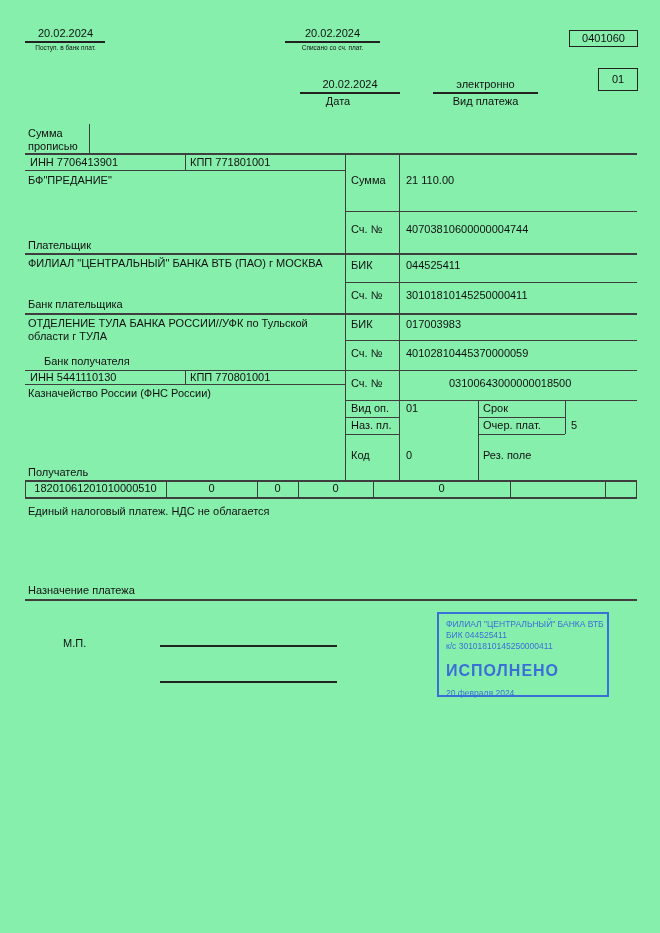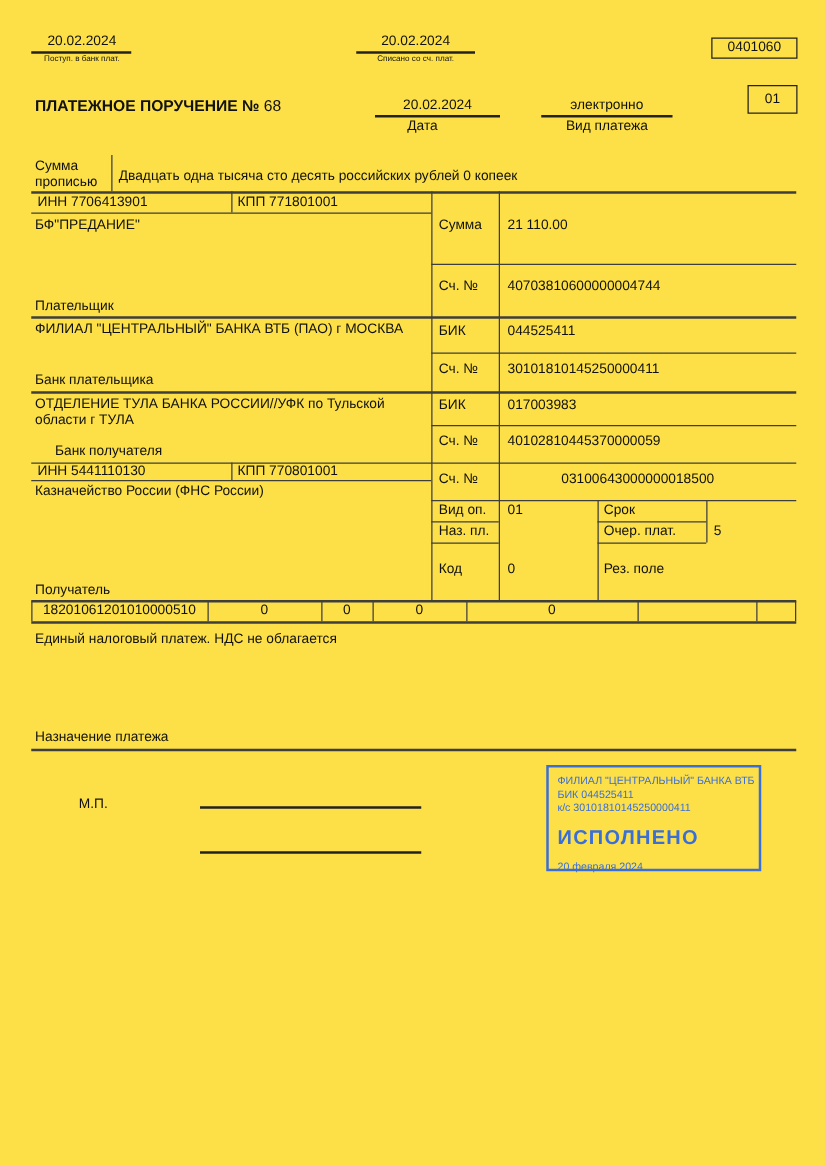--- a/index.html
+++ b/index.html
@@ -1,18 +1,18 @@
 <!DOCTYPE html>
 <html><head>
 <meta charset="utf-8">
 <style>
   * { margin:0; padding:0; box-sizing:border-box; }
   html,body { background:#fff; }
   body { font-family:"Liberation Sans", sans-serif; color:#111; }
-  .page { position:relative; width:660px; height:933px; background:#fde047; overflow:hidden; }
+  .page { position:relative; width:660px; height:933px; background:#86efac; overflow:hidden; }
   .abs { position:absolute; }
   .t   { font-size:11px; line-height:13px; white-space:nowrap; }
   .wrap{ white-space:normal; }
   .c   { text-align:center; }
   .b   { font-weight:bold; }
   .tiny{ font-size:6.5px; line-height:8px; white-space:nowrap; }
   .hl  { position:absolute; height:1px; background:#3e3e3e; }
   .hl2 { position:absolute; height:2px; background:#3e3e3e; }
   .ul  { position:absolute; height:1.5px; background:#222; }
   .vl  { position:absolute; width:1px; background:#3e3e3e; }
@@ -33,39 +33,34 @@
   <div class="abs tiny c" style="left:23px;top:44px;width:85px;">Поступ. в банк плат.</div>
 
   <div class="abs t c" style="left:281px;top:27px;width:103px;">20.02.2024</div>
   <div class="ul" style="left:285px;top:41px;width:95px;"></div>
   <div class="abs tiny c" style="left:281px;top:44px;width:103px;">Списано со сч. плат.</div>
 
   <div class="box" style="left:569px;top:30px;width:69px;height:17px;line-height:14px;">
     <span>0401060</span>
   </div>
 
-  <div class="abs" style="left:28px;top:78px;font-size:12.5px;white-space:nowrap;">
-    <span class="b">ПЛАТЕЖНОЕ ПОРУЧЕНИЕ №</span>
-    <span>68</span>
-  </div>
   <div class="abs t c" style="left:300px;top:78px;width:100px;">20.02.2024</div>
   <div class="ul" style="left:300px;top:92px;width:100px;"></div>
   <div class="abs t c" style="left:288px;top:95px;width:100px;">Дата</div>
 
   <div class="abs t c" style="left:433px;top:78px;width:105px;">электронно</div>
   <div class="ul" style="left:433px;top:92px;width:105px;"></div>
   <div class="abs t c" style="left:433px;top:95px;width:105px;">Вид платежа</div>
 
   <div class="box" style="left:598px;top:68px;width:40px;height:23px;line-height:20px;">
     <span>01</span>
   </div>
 
   <div class="vl" style="left:89px;top:124px;height:29px;"></div>
   <div class="abs t wrap" style="left:28px;top:127px;width:62px;">Сумма прописью</div>
-  <div class="abs t" style="left:95px;top:135px;">Двадцать одна тысяча сто десять российских рублей 0 копеек</div>
 
   <div class="hl2" style="left:25px;top:153px;width:612px;"></div>
   <div class="vl" style="left:345px;top:153px;height:327px;"></div>
   <div class="vl" style="left:399px;top:153px;height:327px;"></div>
 
   <div class="abs t" style="left:30px;top:156px;">ИНН 7706413901</div>
   <div class="vl" style="left:185px;top:153px;height:17px;"></div>
   <div class="abs t" style="left:190px;top:156px;">КПП 771801001</div>
   <div class="hl" style="left:25px;top:170px;width:320px;"></div>
 

